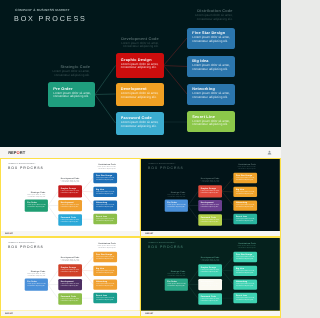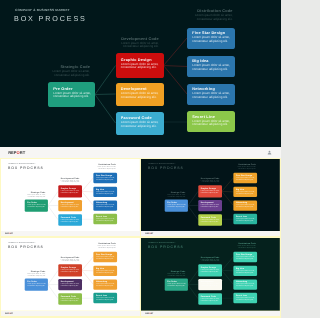--- a/index.html
+++ b/index.html
@@ -1,17 +1,17 @@
 <!DOCTYPE html>
 <html><head>
 <meta charset="utf-8">
 <style>
   html,body{margin:0;padding:0;width:281px;height:318px;background:#e9eae8;overflow:hidden;
     font-family:"Liberation Sans",sans-serif;-webkit-font-smoothing:antialiased;text-rendering:geometricPrecision;}
-  #root{position:relative;width:281px;height:318px;background:#fef9c3;}
+  #root{position:relative;width:281px;height:318px;background:#fde047;}
 
   
   .slide{position:absolute;width:281px;height:147px;overflow:hidden;transform-origin:0 0;}
   .kicker{position:absolute;left:15px;top:7.6px;font-size:3.1px;letter-spacing:.22px;font-weight:bold;}
   .title{position:absolute;left:14px;top:14px;font-size:7.2px;letter-spacing:1.85px;font-weight:400;}
 
   .svgline{position:absolute;left:0;top:0;width:281px;height:147px;}
 
   .bx{position:absolute;border-radius:2.6px;overflow:hidden;padding:4.6px 0 0 5.3px;box-sizing:border-box;}
   .bx .h{font-weight:bold;color:#fff;font-size:3.8px;letter-spacing:.2px;}

